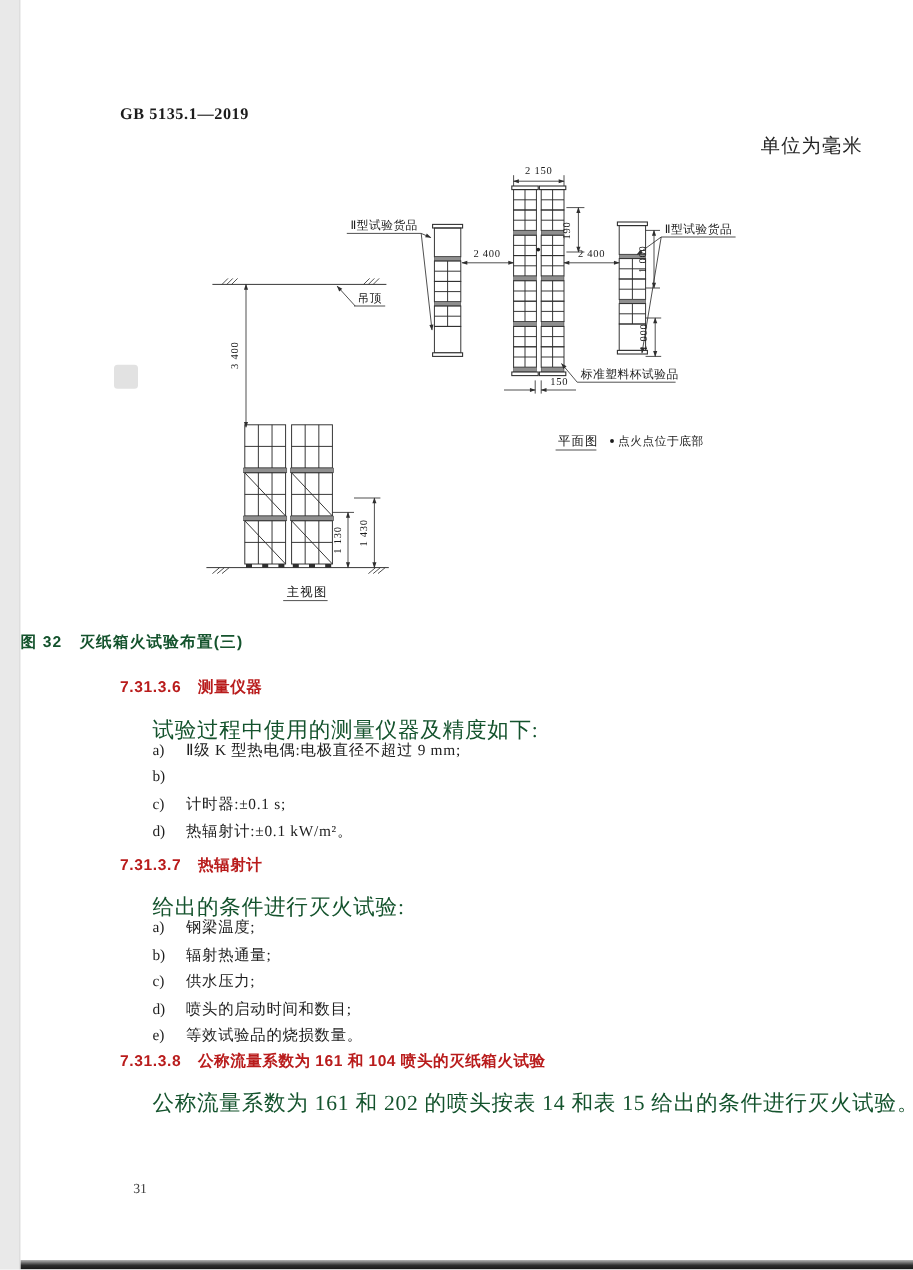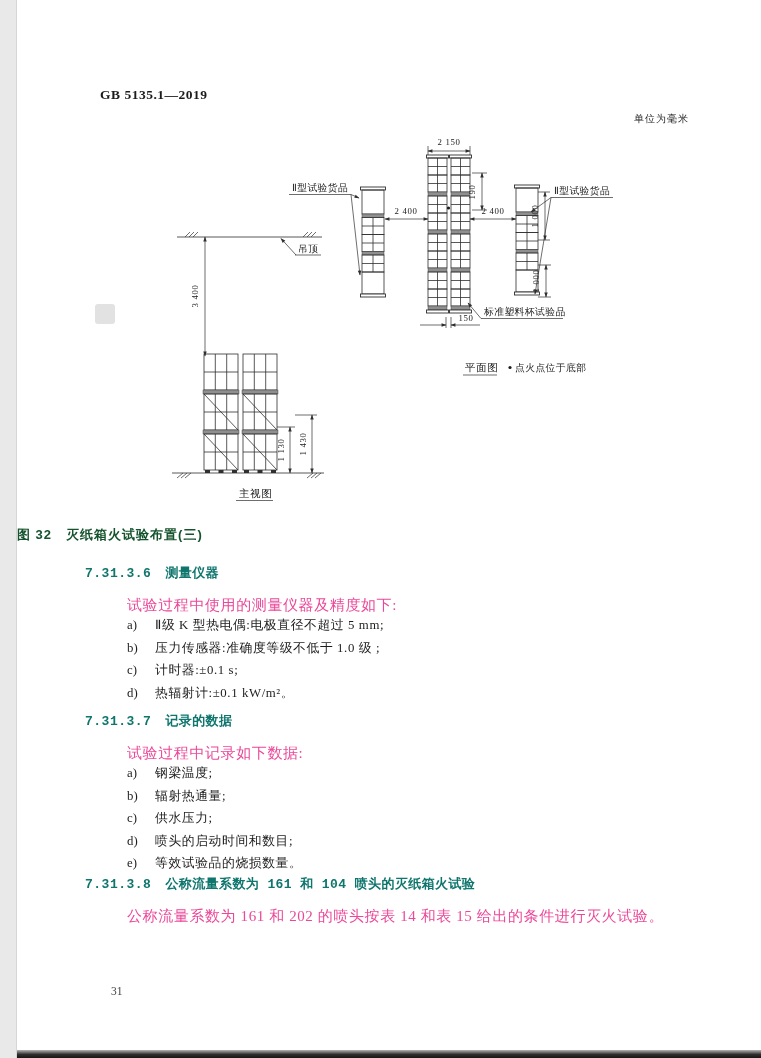--- a/index.html
+++ b/index.html
@@ -5,28 +5,28 @@
   html,body{margin:0;padding:0;}
   body{width:761px;height:1058px;background:#e9e9e9;font-family:"Liberation Serif",serif;}
   .page{position:relative;width:761px;height:1058px;background:#ffffff;overflow:hidden;
         border-left:1px solid #d6d6d6;border-right:7px solid #ec4899;box-sizing:border-box;margin-left:16px;}
   .scan-bottom{position:absolute;left:0;right:0;bottom:0;height:8px;
         background:linear-gradient(#b5b5b5,#2e2e2e 55%,#161616);}
   .scan-artifact{position:absolute;left:78px;top:304px;width:20px;height:20px;
         background:#e2e2e2;border-radius:3px;}
   .hdr-left{position:absolute;left:83px;top:87px;font-size:13.5px;font-weight:bold;
         letter-spacing:.5px;color:#1c1c1c;}
-  .unit-note{position:absolute;left:617px;top:112px;font-size:10px;color:#222;letter-spacing:1px;}
+  .unit-note{position:absolute;left:617px;top:112px;font-size:16px;color:#222;letter-spacing:1px;}
   .fig-caption{position:absolute;left:0;right:0;top:526px;text-align:left;
         font-family:"Liberation Sans",sans-serif;font-weight:bold;font-size:13px;
         letter-spacing:1px;color:#14532d;}
-  .sec-h{position:absolute;left:68px;font-family:Liberation Mono, monospace;
-        font-weight:bold;font-size:13px;color:#0f766e;letter-spacing:.4px;}
+  .sec-h{position:absolute;left:83px;font-family:Liberation Sans, sans-serif;
+        font-weight:bold;font-size:13px;color:#b91c1c;letter-spacing:.4px;}
   .sec-h .sec-num{margin-right:14px;letter-spacing:.5px;}
-  .para{position:absolute;left:110px;font-size:15px;color:#ec4899;letter-spacing:.6px;}
+  .para{position:absolute;left:110px;font-size:18px;color:#14532d;letter-spacing:.6px;}
   .list{position:absolute;left:110px;}
   .list .row{display:flex;align-items:baseline;height:22.6px;font-size:12.8px;
         color:#1d1d1d;letter-spacing:.6px;}
   .list .li-label{width:28px;flex:none;letter-spacing:0;}
   .page-num{position:absolute;left:94px;top:985px;font-size:11.5px;color:#3d3d3d;}
   .diagram{position:absolute;left:72px;top:128px;}
   
   .diagram rect,.diagram line,.diagram path.ln{stroke:#2f2f2f;stroke-width:.8;fill:none;}
   .diagram .band{fill:#8f8f8f;stroke:#2f2f2f;stroke-width:.4;}
   .diagram .lid{fill:#ffffff;stroke:#2f2f2f;stroke-width:.9;}
@@ -211,40 +211,39 @@
 
   <div class="fig-caption">图 32　灭纸箱火试验布置(三)</div>
 
   <div class="sec-h" style="top:564px">
     <span class="sec-num">7.31.3.6</span><span>测量仪器</span>
   </div>
   <div class="para" style="top:596px">试验过程中使用的测量仪器及精度如下:</div>
   <div class="list" style="top:617px">
     <div class="row">
       <span class="li-label">a)</span>
-      <span class="li-text">Ⅱ级 K 型热电偶:电极直径不超过 5 mm;</span>
+      <span class="li-text">Ⅱ级 K 型热电偶:电极直径不超过 9 mm;</span>
     </div>
     <div class="row">
       <span class="li-label">b)</span>
-      <span class="li-text">压力传感器:准确度等级不低于 1.0 级 ;</span>
     </div>
     <div class="row">
       <span class="li-label">c)</span>
       <span class="li-text">计时器:±0.1 s;</span>
     </div>
     <div class="row">
       <span class="li-label">d)</span>
       <span class="li-text">热辐射计:±0.1 kW/m²。</span>
     </div>
   </div>
 
   <div class="sec-h" style="top:712px">
-    <span class="sec-num">7.31.3.7</span><span>记录的数据</span>
-  </div>
-  <div class="para" style="top:744px">试验过程中记录如下数据:</div>
+    <span class="sec-num">7.31.3.7</span><span>热辐射计</span>
+  </div>
+  <div class="para" style="top:744px">给出的条件进行灭火试验:</div>
   <div class="list" style="top:765px">
     <div class="row">
       <span class="li-label">a)</span>
       <span class="li-text">钢梁温度;</span>
     </div>
     <div class="row">
       <span class="li-label">b)</span>
       <span class="li-text">辐射热通量;</span>
     </div>
     <div class="row">

